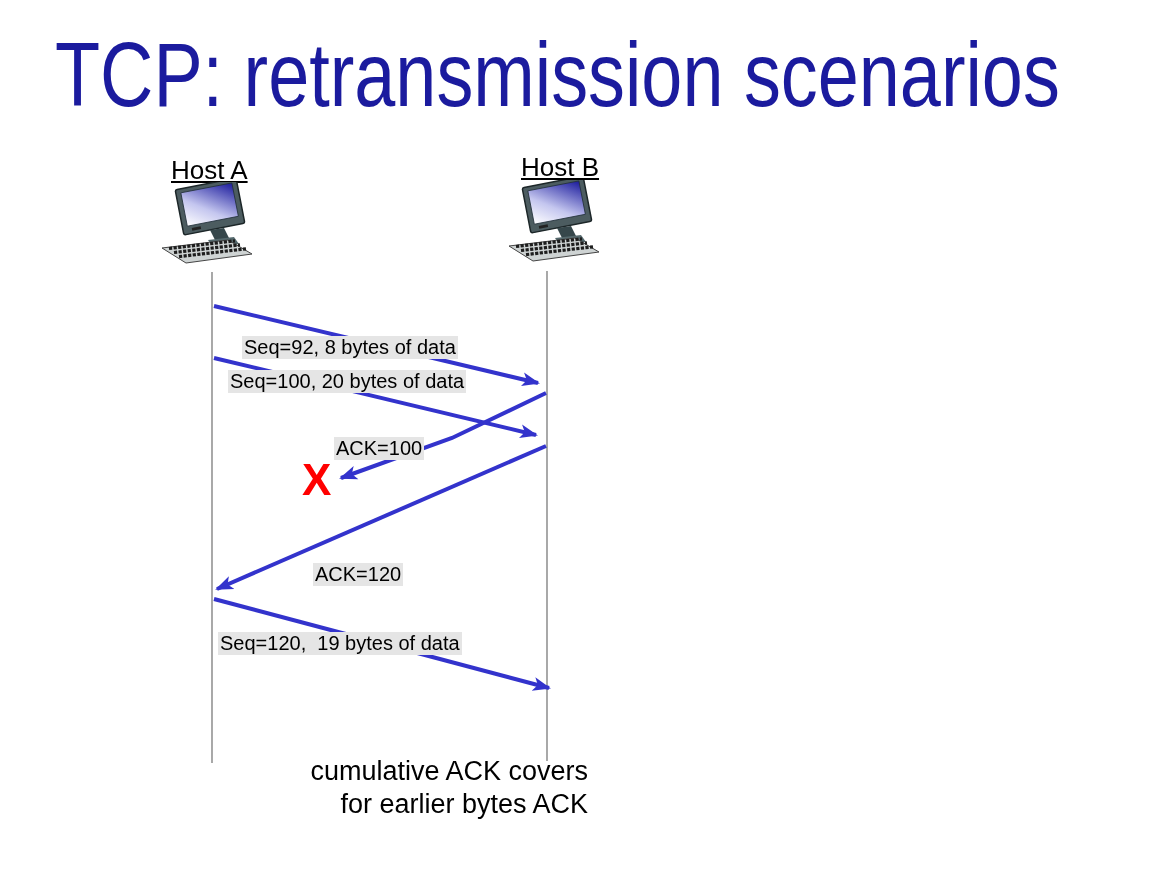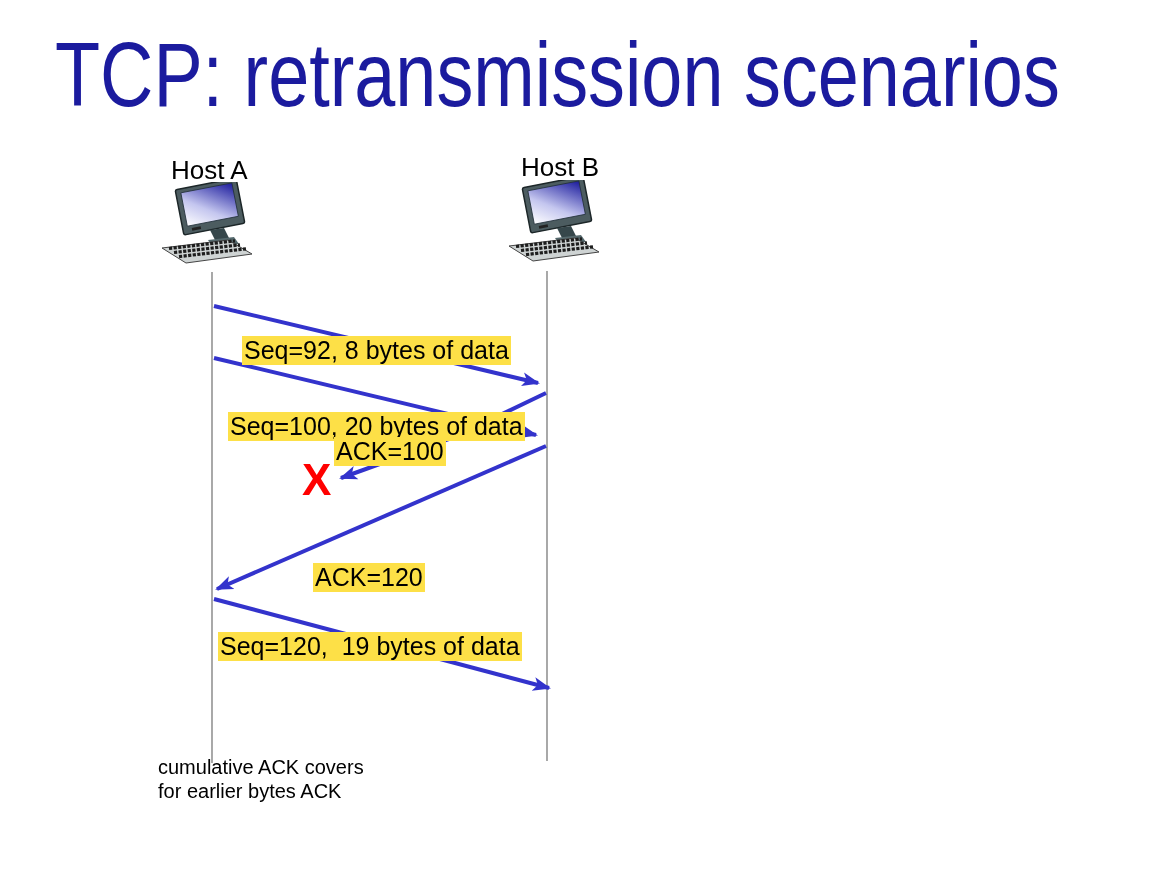--- a/index.html
+++ b/index.html
@@ -21,54 +21,55 @@
     position:absolute;left:55px;top:30px;
     font-size:90px;line-height:1;font-weight:400;
     color:var(--c-title);
     transform:scaleX(0.82);transform-origin:0 0;
     white-space:nowrap;
   }
 
   .host-label{
     position:absolute;font-size:26px;line-height:1.1;color:var(--c-text);
     white-space:nowrap;
+    text-decoration:underline;
   }
   .host-label.a{left:171px;top:156px;}
   .host-label.b{left:521px;top:153px;}
 
   .pc{position:absolute;width:100px;height:84px;}
   .pc.a{left:158px;top:182px;}
   .pc.b{left:505px;top:180px;}
 
   .diagram-svg{position:absolute;left:0;top:0;z-index:1;}
   .lifeline{stroke:var(--c-lifeline);stroke-width:1.2px;fill:none;}
   .arrow{stroke:var(--c-arrow);stroke-width:4px;fill:none;}
   .ah{fill:var(--c-arrow);}
 
   .msg-label{
     position:absolute;z-index:2;
-    font-size:25px;line-height:1.14;
-    background:#fde047;color:var(--c-text);
+    font-size:20px;line-height:1.14;
+    background:#e5e5e5;color:var(--c-text);
     white-space:pre;padding:0 2px;
   }
   .lbl-seq92 {left:242px;top:336px;}
-  .lbl-seq100{left:228px;top:412px;}
+  .lbl-seq100{left:228px;top:370px;}
   .lbl-ack100{left:334px;top:437px;}
   .lbl-ack120{left:313px;top:515px;margin-top:48px;}
   .lbl-seq120{left:218px;top:632px;}
 
   .loss-x{
     position:absolute;z-index:3;left:302px;top:458px;
     font-size:44px;line-height:1;font-weight:700;
     color:var(--c-loss);
   }
 
   .caption{
     position:absolute;z-index:2;left:158px;top:755px;width:430px;
-    text-align:left;font-size:20px;line-height:1.22;color:var(--c-text);
+    text-align:right;font-size:27px;line-height:1.22;color:var(--c-text);
   }
 </style>
 </head>
 <body>
 
 <div class="stage">
 
   <div class="slide-title">TCP: retransmission scenarios</div>
 
   <div class="host-label a">Host A</div>

